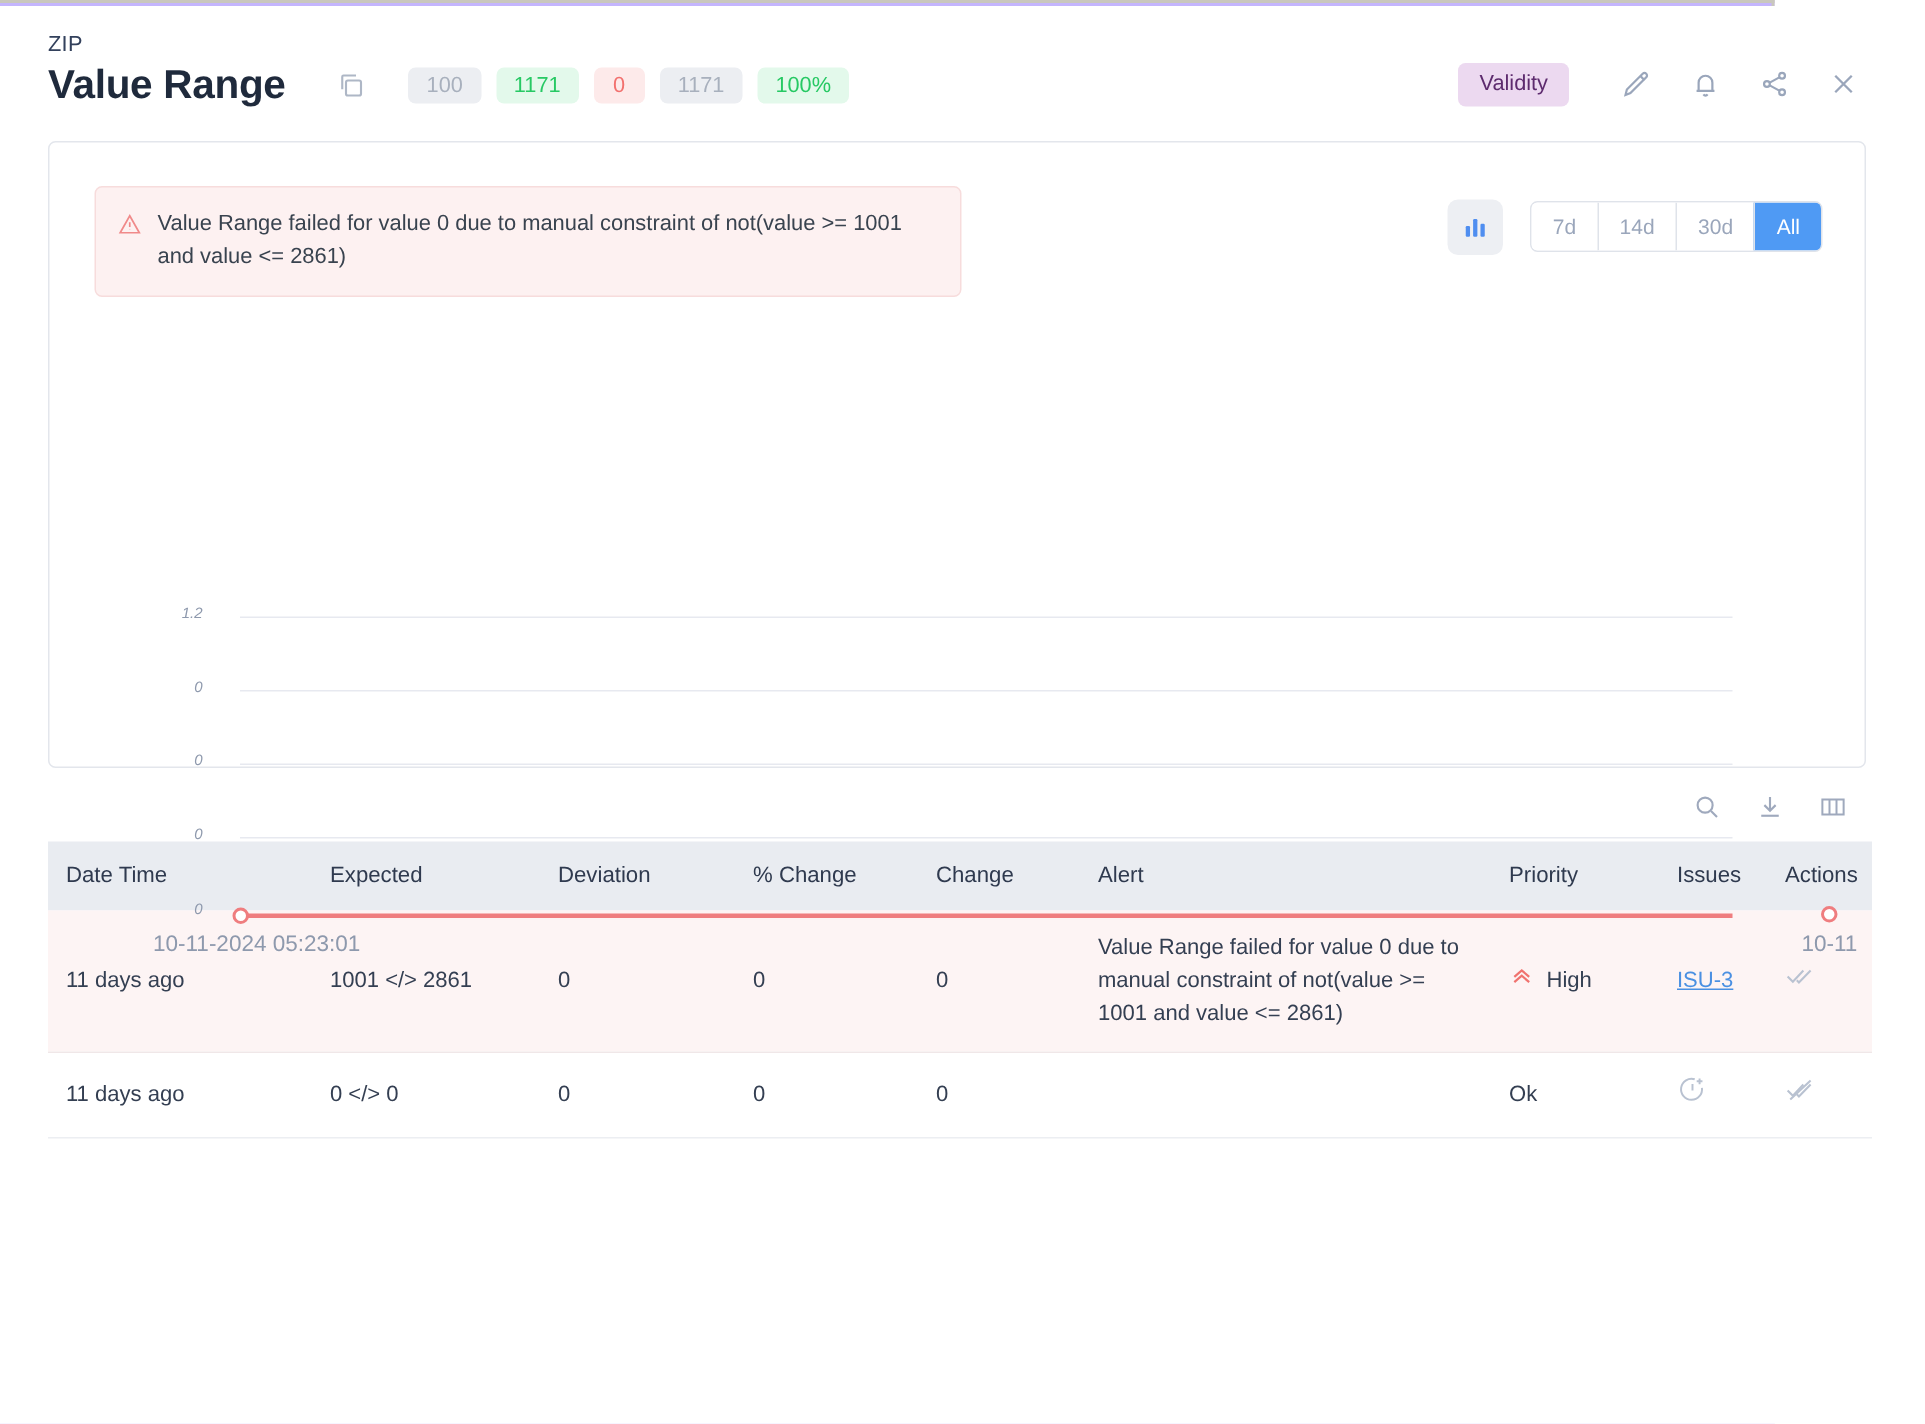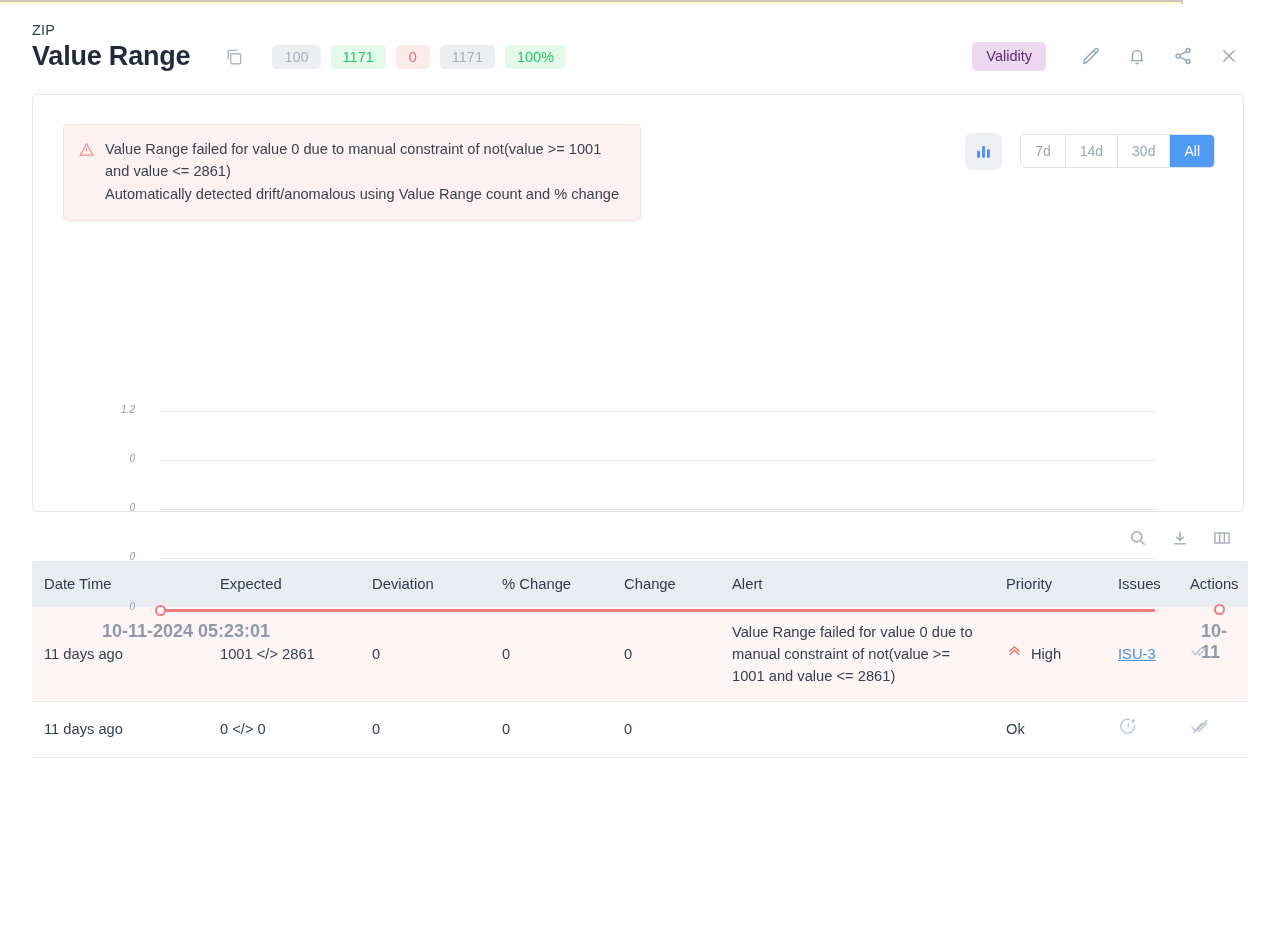--- a/index.html
+++ b/index.html
@@ -11,21 +11,21 @@
     font-family:"Liberation Sans", sans-serif;
     color:#2f3a4f;
     overflow:hidden;
     position:relative;
   }
   .page-frame{
     position:absolute; left:0; top:0; width:1183px; height:949px;
     border-top:2px solid #c9c7bd;
     border-right:2px solid #c9c7bd;
     border-bottom:2px solid #ffffff;
-    background:#fef9c3;
+    background:#c4b5fd;
   }
   .inner{
     position:absolute; left:0; top:2px; width:1276px; height:945px;
     background:#fff; overflow:hidden;
   }
 
   
   .header{ position:relative; padding:18px 32px 0 32px; }
   .eyebrow{ font-size:14.5px; color:#33415c; letter-spacing:.2px; margin-bottom:4px;}
   .title-row{ display:flex; align-items:center; gap:10px; }
@@ -82,21 +82,21 @@
   .plot{ position:absolute; left:0; top:140px; right:0; height:265px; }
   .ylab{
     position:absolute; font-size:10px; color:#8e99ad; text-align:right; width:40px;font-style:italic;
   }
   .gridline{ position:absolute; left:127px; right:88px; height:1px; background:#e7e9f0; }
   .series{ position:absolute; left:127px; right:88px; height:3px; background:#ef7d7f; top:374px; }
   .dot{
     position:absolute; width:11px; height:11px; border-radius:50%;
     border:2px solid #ef7d7f; background:#fff;
   }
-  .xlab{ position:absolute; font-size:18px; color:#8e99ad;font-weight:bold; }
+  .xlab{ position:absolute; font-size:15px; color:#8e99ad; }
 
   
   .tabs{
     margin:26px 32px 0 32px; display:flex; gap:0px;
     border-bottom:1px solid #e3e6ec;
   }
   .tab{
     font-size:17.5px; padding:6px 22px 13px 22px; color:#2c374a; cursor:pointer;
     position:relative; font-weight:400;
   }
@@ -189,21 +189,20 @@
 
     <div class="alert-box">
       <span class="warn-ico">
         <svg viewBox="0 0 24 24" width="17" height="17" fill="none" stroke="#f08a8a" stroke-width="1.6">
           <path d="M12 4L21 20H3z"></path>
           <path d="M12 10v4.5M12 17.2v.1"></path>
         </svg>
       </span>
       <div>
         <div class="alert-text">Value Range failed for value 0 due to manual constraint of not(value &gt;= 1001 and value &lt;= 2861)</div>
-        <div class="alert-text">Automatically detected drift/anomalous using Value Range count and % change</div>
       </div>
     </div>
 
     <div class="chart-tools">
       <span class="barbtn">
         <svg viewBox="0 0 24 24" width="19" height="19" fill="#4f8ef0">
           <rect x="4" y="11" width="3.6" height="9" rx="1"></rect>
           <rect x="10.2" y="5" width="3.6" height="15" rx="1"></rect>
           <rect x="16.4" y="9" width="3.6" height="11" rx="1"></rect>
         </svg>

